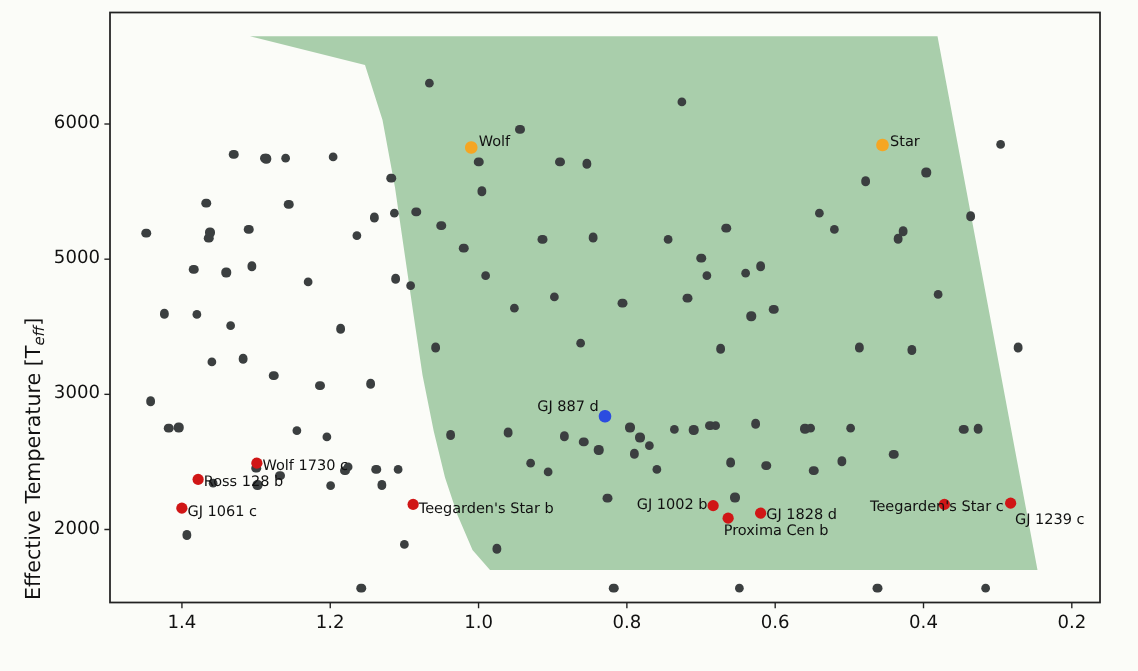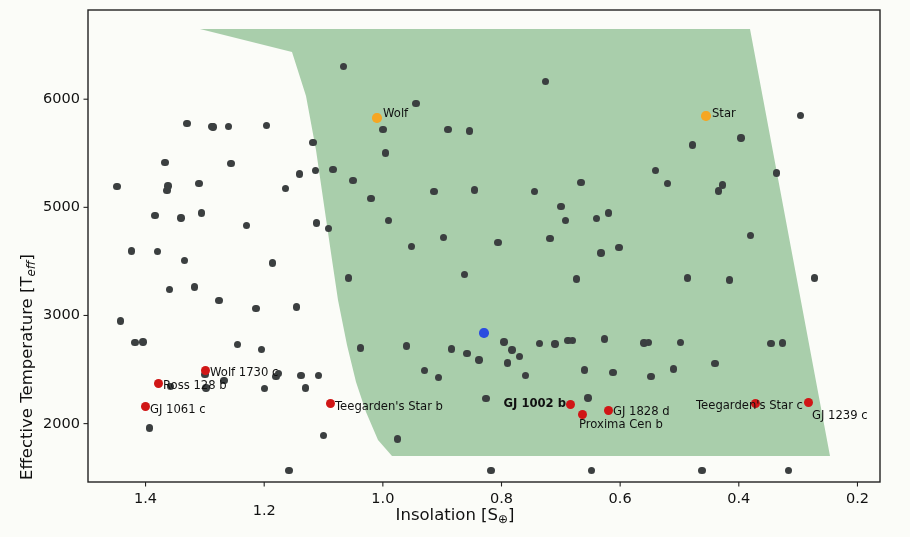--- a/index.html
+++ b/index.html
@@ -193,48 +193,48 @@
       <div class="pt bg" style="left: 814.742px; top: 278.17px;"></div>
       <div class="pt red" style="left: 205px; top: 370px;"></div>
       <div class="ptlabel" style="top: 365px; left: 210px;">Wolf 1730 c</div>
       <div class="pt red" style="left: 158px; top: 383px;"></div>
       <div class="ptlabel" style="top: 378px; left: 163px;">Ross 128 b</div>
       <div class="pt red" style="left: 145px; top: 406px;"></div>
       <div class="ptlabel" style="top: 402px; left: 150px;">GJ 1061 c</div>
       <div class="pt red" style="left: 330px; top: 403px;"></div>
       <div class="ptlabel" style="top: 399px; left: 335px;">Teegarden's Star b</div>
       <div class="pt red" style="left: 570px; top: 404px;"></div>
-      <div class="ptlabel" style="top: 396px; left: 0px; width: 566px; text-align: right; font-weight: bold;">GJ 1002 b</div>
+      <div class="ptlabel" style="top: 396px; left: 0px; width: 566px; text-align: right;">GJ 1002 b</div>
       <div class="pt red" style="left: 582px; top: 414px;"></div>
       <div class="ptlabel" style="top: 417px; left: 579px;">Proxima Cen b</div>
       <div class="pt red" style="left: 608px; top: 410px;"></div>
       <div class="ptlabel" style="top: 404px; left: 613px;">GJ 1828 d</div>
       <div class="pt red" style="left: 755px; top: 403px;"></div>
       <div class="ptlabel" style="top: 398px; left: 696px;">Teegarden's Star c</div>
       <div class="pt red" style="left: 808px; top: 402px;"></div>
       <div class="ptlabel" style="top: 408px; left: 812px;">GJ 1239 c</div>
       <div class="pt orange" style="left: 377px; top: 118px;"></div>
       <div class="ptlabel" style="top: 106px; left: 383px;">Wolf</div>
       <div class="pt orange" style="left: 706px; top: 116px;"></div>
       <div class="ptlabel" style="top: 106px; left: 712px;">Star</div>
       <div class="pt blue" style="left: 484px; top: 333px;"></div>
+      <div class="ptlabel" style="top: 318px; left: 0px; width: 479px; text-align: right;">GJ 887 d</div>
     </div>
 
   <div id="xtick-layer" style="position:absolute;left:0;top:0;width:910px;height:537px;">
       <div class="tick-label" style="left: 128.546px; top: 490px; width: 34px; text-align: center;">1.4</div>
-      <div class="tick-label" style="left: 247.198px; top: 490px; width: 34px; text-align: center; margin-top: 12px;">1.2</div>
+      <div class="tick-label" style="left: 247.198px; top: 490px; width: 34px; text-align: center;">1.2</div>
       <div class="tick-label" style="left: 365.849px; top: 490px; width: 34px; text-align: center;">1.0</div>
       <div class="tick-label" style="left: 484.501px; top: 490px; width: 34px; text-align: center;">0.8</div>
       <div class="tick-label" style="left: 603.153px; top: 490px; width: 34px; text-align: center;">0.6</div>
       <div class="tick-label" style="left: 721.804px; top: 490px; width: 34px; text-align: center;">0.4</div>
       <div class="tick-label" style="left: 840.456px; top: 490px; width: 34px; text-align: center;">0.2</div>
     </div>
   <div id="ytick-layer" style="position:absolute;left:0;top:0;width:910px;height:537px;">
       <div class="tick-label" style="left: 34px; top: 414.608px; width: 46px; text-align: right;">2000</div>
       <div class="tick-label" style="left: 34px; top: 306.475px; width: 46px; text-align: right;">3000</div>
       <div class="tick-label" style="left: 34px; top: 198.342px; width: 46px; text-align: right;">5000</div>
       <div class="tick-label" style="left: 34px; top: 90.2096px; width: 46px; text-align: right;">6000</div>
     </div>
 
-  <div class="axis-title" id="xtitle">Insolation [S<span class="sub">⊕</span>]</div>
   <div class="axis-title" id="ytitle">Effective Temperature [T<span class="sub ital">eff</span>]</div>
 
 </div>
 
 </body></html>

